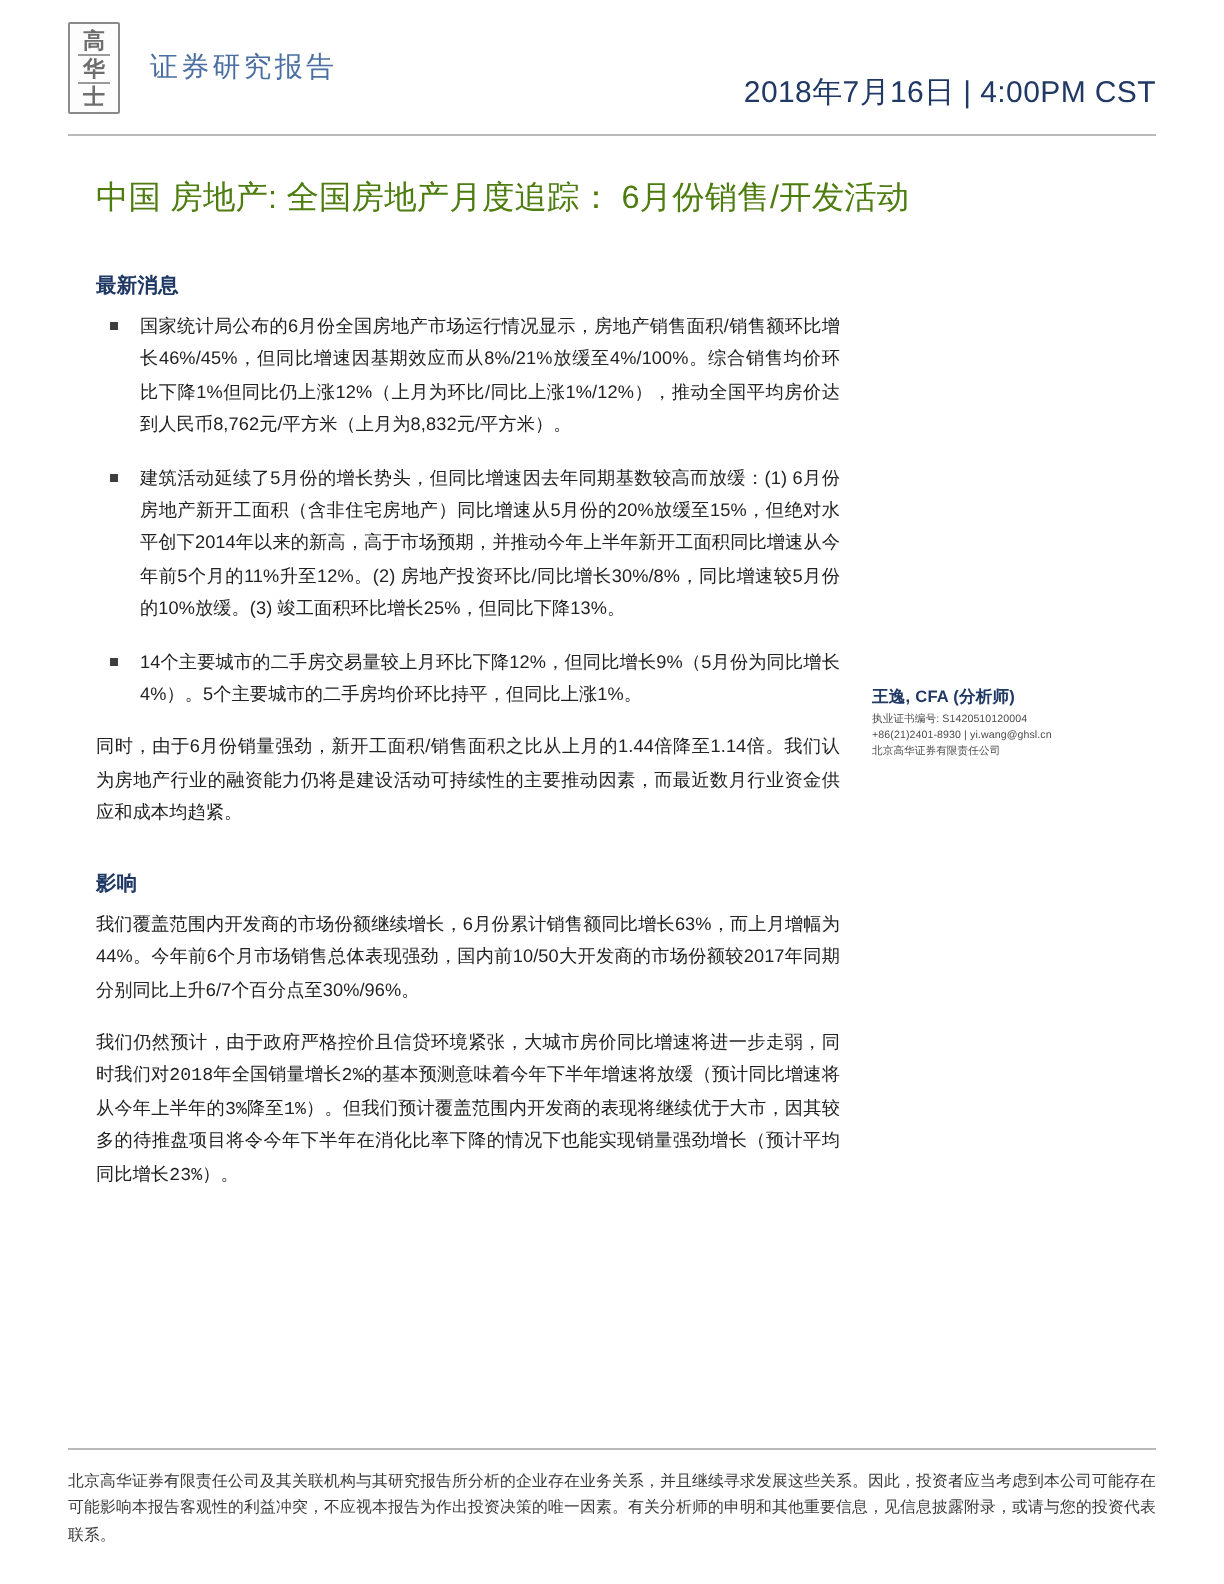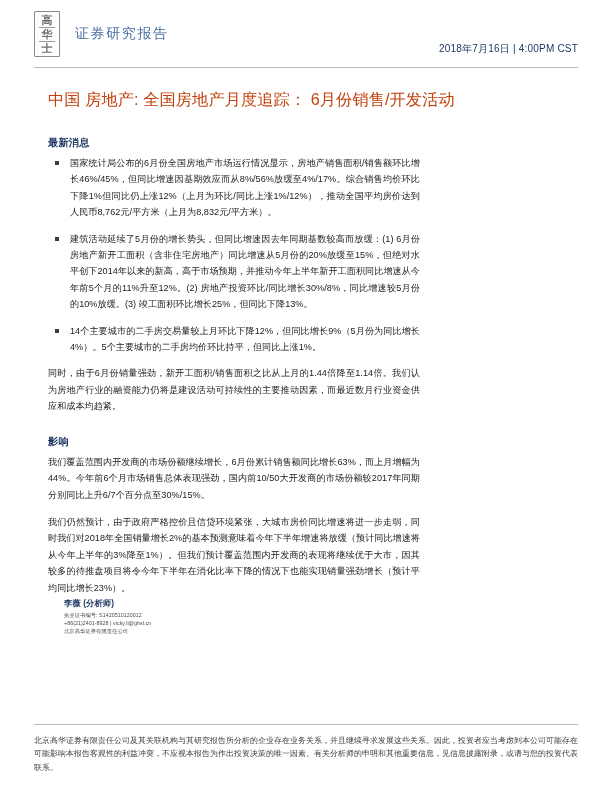--- a/index.html
+++ b/index.html
@@ -67,51 +67,50 @@
     margin-left: 15px;
     font-size: 14px;
     color: #4a6fa0;
     letter-spacing: 1.6px;
     font-weight: 400;
   }
   .header-date {
     position: absolute;
     right: 0;
     bottom: 12px;
-    font-size: 10px;
+    font-size: 15px;
     color: #1f3864;
     letter-spacing: 0.2px;
     font-weight: 400;
   }
   .header-rule {
     position: absolute;
     left: 34px;
     right: 34px;
     bottom: 0;
     height: 1px;
     background: #b9b9b9;
   }
 
   
   .doc-title {
     margin: 19px 38px 0 48px;
     font-size: 16.2px;
     line-height: 25px;
-    color: #c2410c;
+    color: #4d7c0f;
     font-weight: 400;
     letter-spacing: 0.1px;
   }
   .doc-title .line2 { display: block; }
 
   
   .body-wrap {
     display: flex;
     margin: 24px 34px 0 48px;
-    align-items: flex-start;
-    flex-direction: column;
+    align-items: center;
   }
   .col-main {
     width: 372px;
     flex: 0 0 372px;
   }
   .col-side {
     flex: 1 1 auto;
     padding-left: 16px;
     padding-top: 2px;
   }
@@ -154,21 +153,21 @@
 
   
   p.para {
     margin: 0 0 11px 0;
     font-size: 9.1px;
     line-height: 16.4px;
     color: #222222;
     text-align: justify;
     letter-spacing: 0.05px;
   }
-  p.para:last-child { margin-bottom: 0; }
+  p.para:last-child { margin-bottom: 0; font-family: Liberation Mono, monospace; }
 
   
   .analyst-block { margin-bottom: 11px; }
   .analyst-name {
     font-size: 8.3px;
     font-weight: 700;
     color: #1f3864;
     margin-bottom: 2px;
     letter-spacing: 0.1px;
   }
@@ -224,42 +223,42 @@
   <h1 class="doc-title">
     <span class="line1">中国 房地产: 全国房地产月度追踪： 6月份销售/开发活动</span>
   </h1>
 
   <div class="body-wrap">
 
     <div class="col-main">
 
       <div class="sec-head">最新消息</div>
       <ul class="bullets">
-        <li>国家统计局公布的6月份全国房地产市场运行情况显示，房地产销售面积/销售额环比增长46%/45%，但同比增速因基期效应而从8%/56%放缓至4%/17%。综合销售均价环比下降1%但同比仍上涨12%（上月为环比/同比上涨1%/12%），推动全国平均房价达到人民币8,762元/平方米（上月为8,832元/平方米）。</li>
+        <li>国家统计局公布的6月份全国房地产市场运行情况显示，房地产销售面积/销售额环比增长46%/45%，但同比增速因基期效应而从8%/21%放缓至4%/100%。综合销售均价环比下降1%但同比仍上涨12%（上月为环比/同比上涨1%/12%），推动全国平均房价达到人民币8,762元/平方米（上月为8,832元/平方米）。</li>
         <li>建筑活动延续了5月份的增长势头，但同比增速因去年同期基数较高而放缓：(1) 6月份房地产新开工面积（含非住宅房地产）同比增速从5月份的20%放缓至15%，但绝对水平创下2014年以来的新高，高于市场预期，并推动今年上半年新开工面积同比增速从今年前5个月的11%升至12%。(2) 房地产投资环比/同比增长30%/8%，同比增速较5月份的10%放缓。(3) 竣工面积环比增长25%，但同比下降13%。</li>
         <li>14个主要城市的二手房交易量较上月环比下降12%，但同比增长9%（5月份为同比增长4%）。5个主要城市的二手房均价环比持平，但同比上涨1%。</li>
       </ul>
 
       <p class="para">同时，由于6月份销量强劲，新开工面积/销售面积之比从上月的1.44倍降至1.14倍。我们认为房地产行业的融资能力仍将是建设活动可持续性的主要推动因素，而最近数月行业资金供应和成本均趋紧。</p>
 
       <div class="sec-head spaced">影响</div>
-      <p class="para">我们覆盖范围内开发商的市场份额继续增长，6月份累计销售额同比增长63%，而上月增幅为44%。今年前6个月市场销售总体表现强劲，国内前10/50大开发商的市场份额较2017年同期分别同比上升6/7个百分点至30%/15%。</p>
+      <p class="para">我们覆盖范围内开发商的市场份额继续增长，6月份累计销售额同比增长63%，而上月增幅为44%。今年前6个月市场销售总体表现强劲，国内前10/50大开发商的市场份额较2017年同期分别同比上升6/7个百分点至30%/96%。</p>
       <p class="para">我们仍然预计，由于政府严格控价且信贷环境紧张，大城市房价同比增速将进一步走弱，同时我们对2018年全国销量增长2%的基本预测意味着今年下半年增速将放缓（预计同比增速将从今年上半年的3%降至1%）。但我们预计覆盖范围内开发商的表现将继续优于大市，因其较多的待推盘项目将令今年下半年在消化比率下降的情况下也能实现销量强劲增长（预计平均同比增长23%）。</p>
 
     </div>
 
     <div class="col-side">
 
-
       <div class="analyst-block">
-        <div class="analyst-name">李薇 (分析师)</div>
-        <div class="analyst-line">执业证书编号: S1420510120012</div>
-        <div class="analyst-line">+86(21)2401-8928 | vicky.li@ghsl.cn</div>
+        <div class="analyst-name">王逸, CFA (分析师)</div>
+        <div class="analyst-line">执业证书编号: S1420510120004</div>
+        <div class="analyst-line">+86(21)2401-8930 | yi.wang@ghsl.cn</div>
         <div class="analyst-line">北京高华证券有限责任公司</div>
       </div>
+
 
     </div>
   </div>
 
   <div class="footer">
     <div class="footer-rule"></div>
     <p class="footer-text">北京高华证券有限责任公司及其关联机构与其研究报告所分析的企业存在业务关系，并且继续寻求发展这些关系。因此，投资者应当考虑到本公司可能存在可能影响本报告客观性的利益冲突，不应视本报告为作出投资决策的唯一因素。有关分析师的申明和其他重要信息，见信息披露附录，或请与您的投资代表联系。</p>
   </div>
 
 </div>

